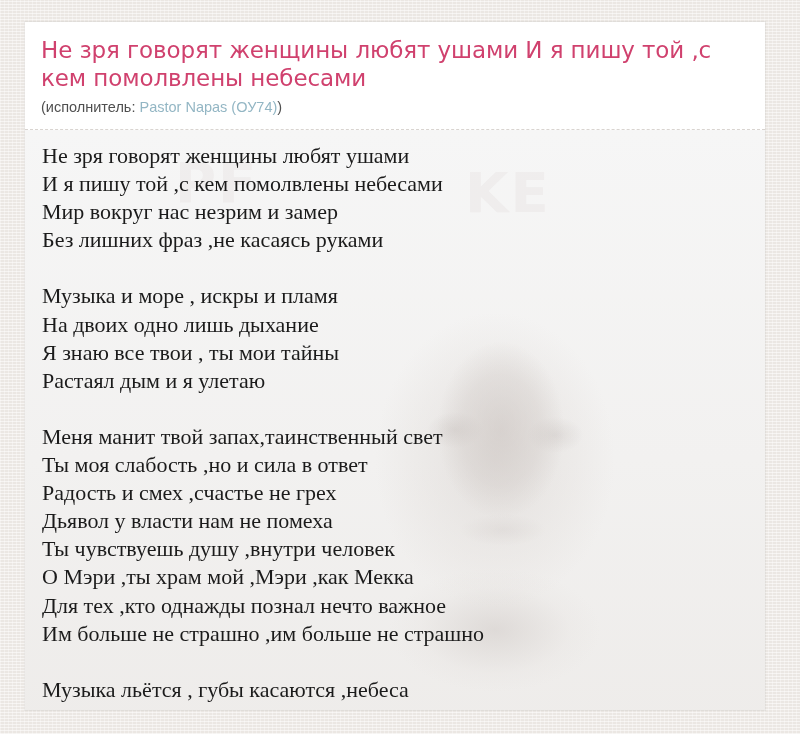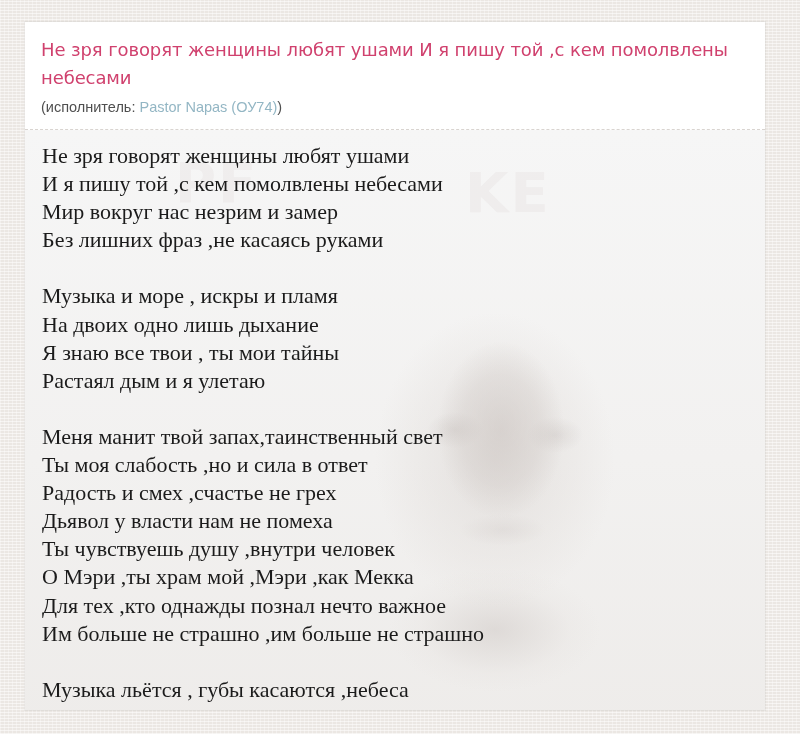--- a/index.html
+++ b/index.html
@@ -35,21 +35,21 @@
   .song-header {
     position: relative;
     padding: 14px 16px 8px 16px;
     background: #ffffff;
     border-bottom: 1px dashed #d9d4d0;
     z-index: 3;
   }
   .song-title {
     margin: 0;
     font-family: "DejaVu Sans", sans-serif;
-    font-size: 18px;
+    font-size: 23px;
     font-weight: 400;
     line-height: 28px;
     color: #d0416e;
     letter-spacing: -0.1px;
   }
   .song-performer {
     margin: 5px 0 4px 0;
     font-family: Liberation Sans, sans-serif;
     font-size: 14.5px;
     line-height: 20px;

